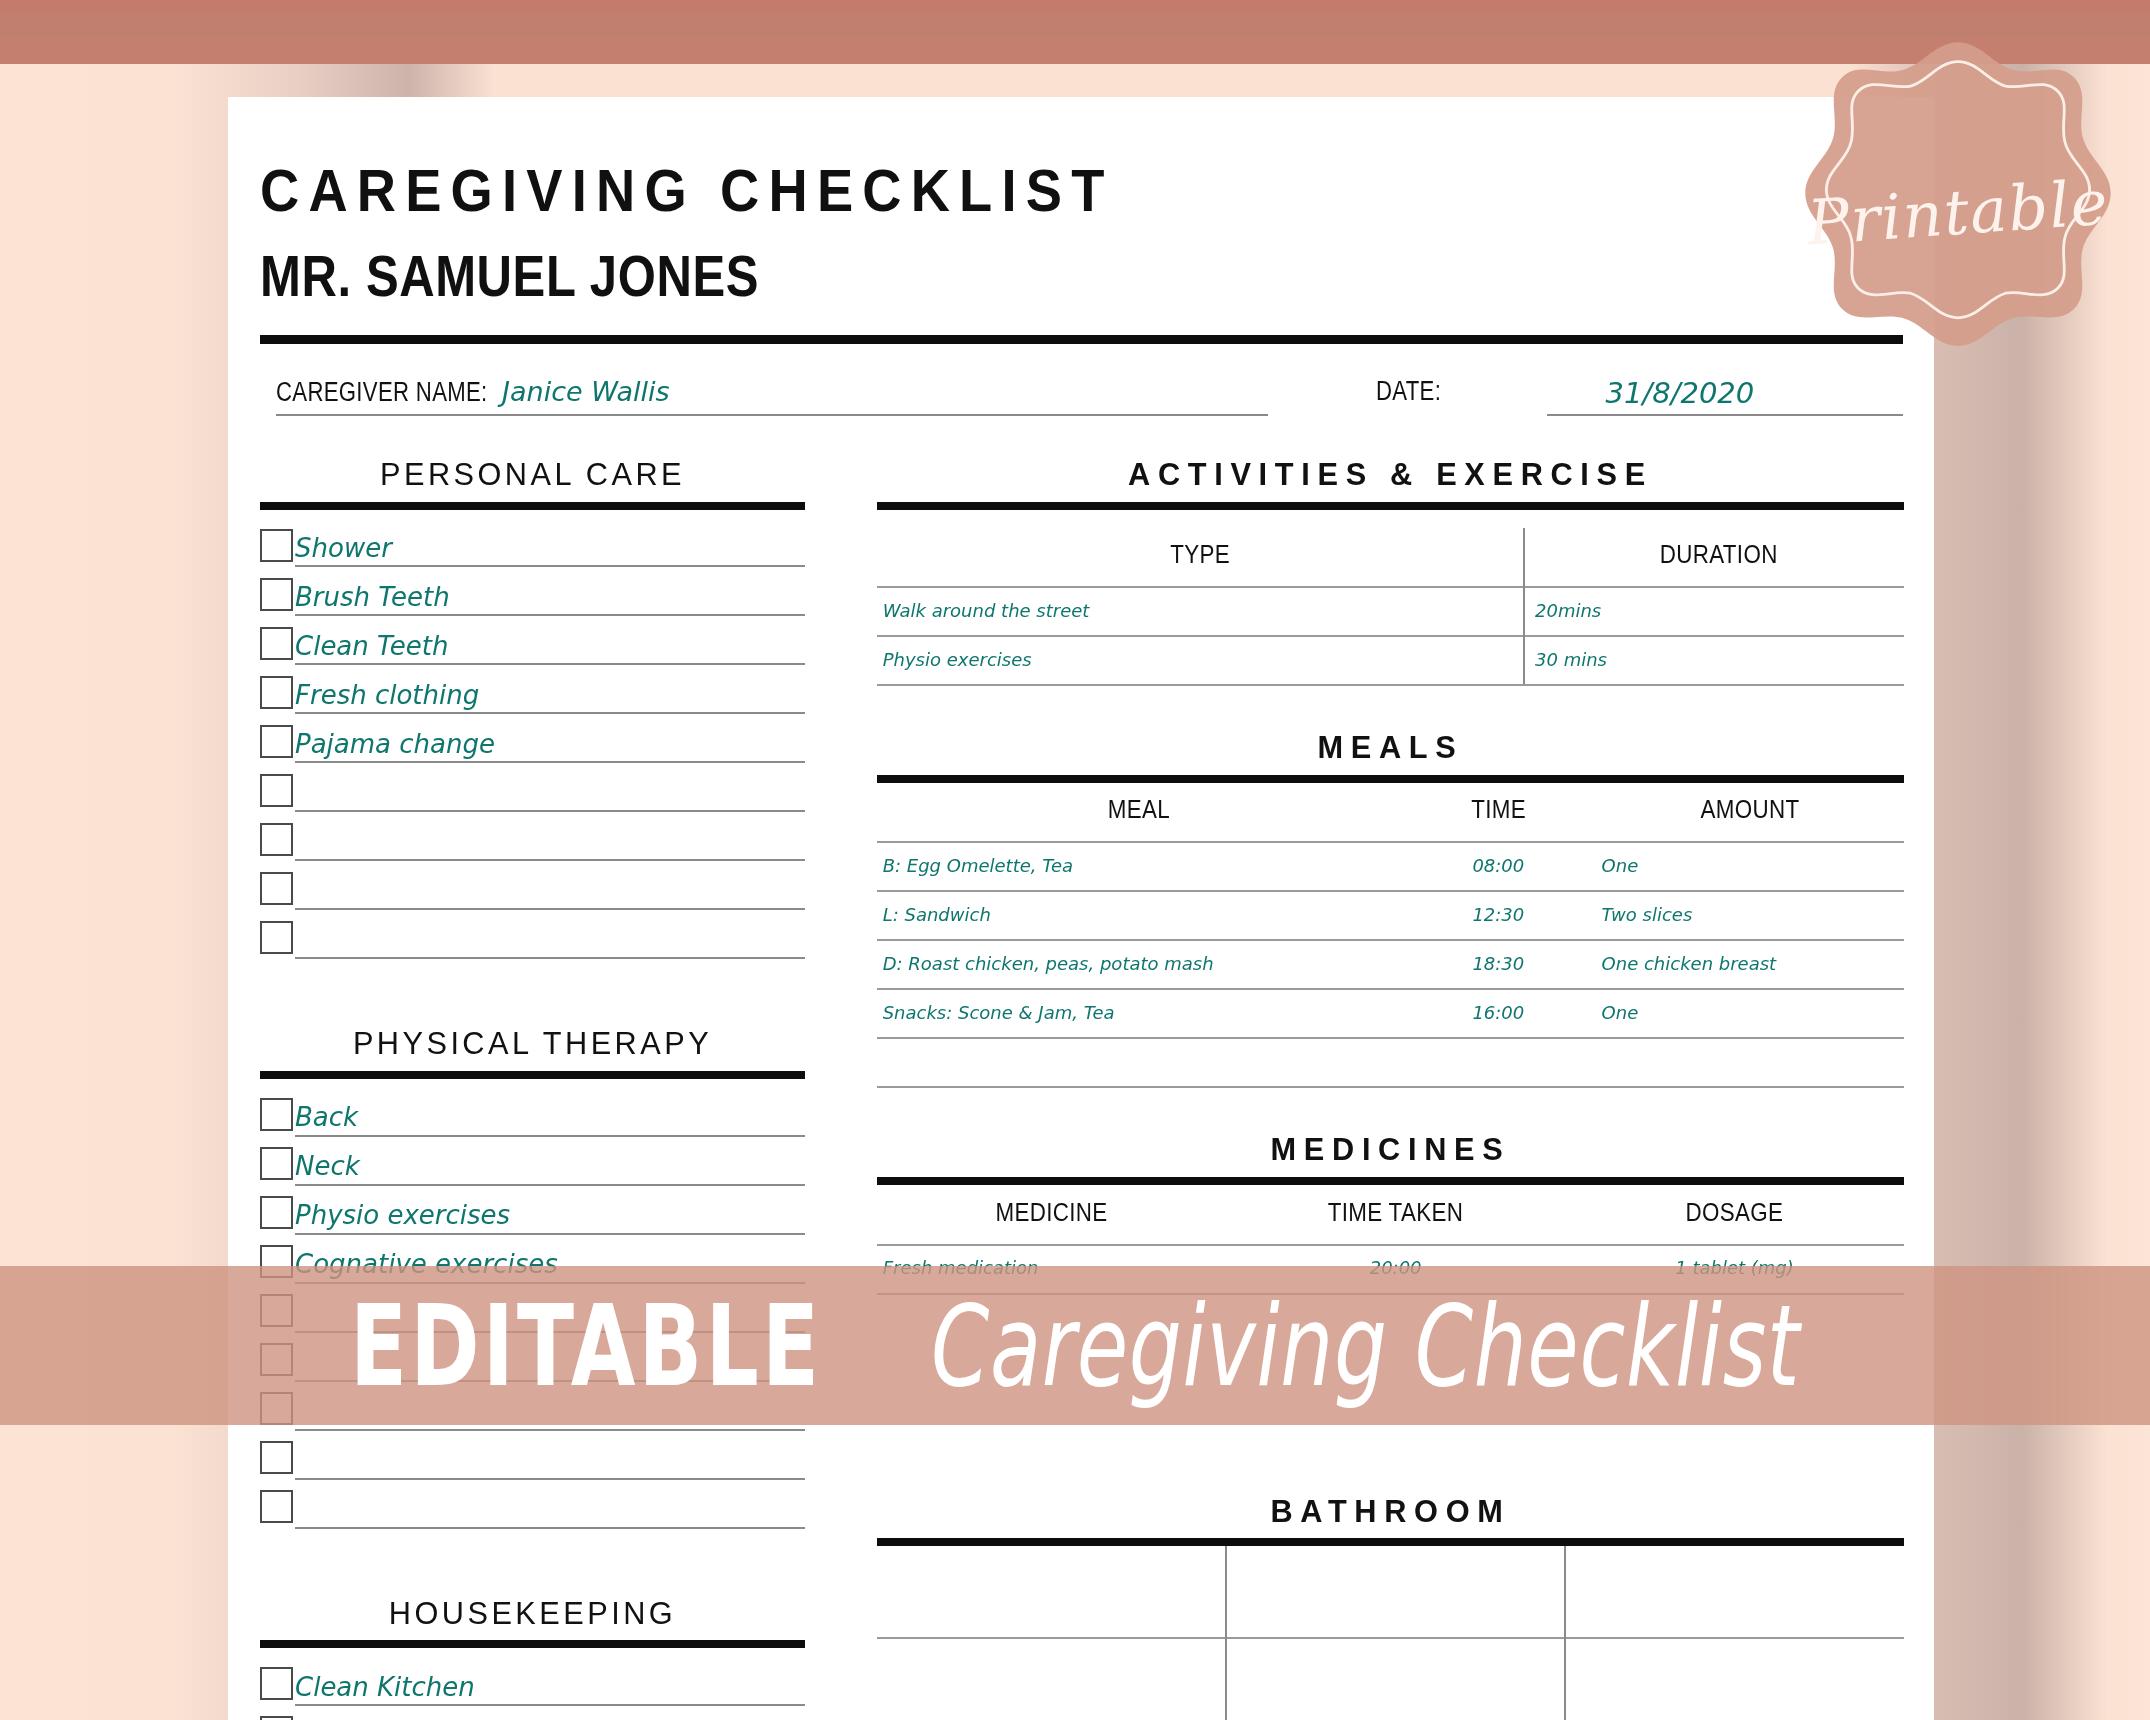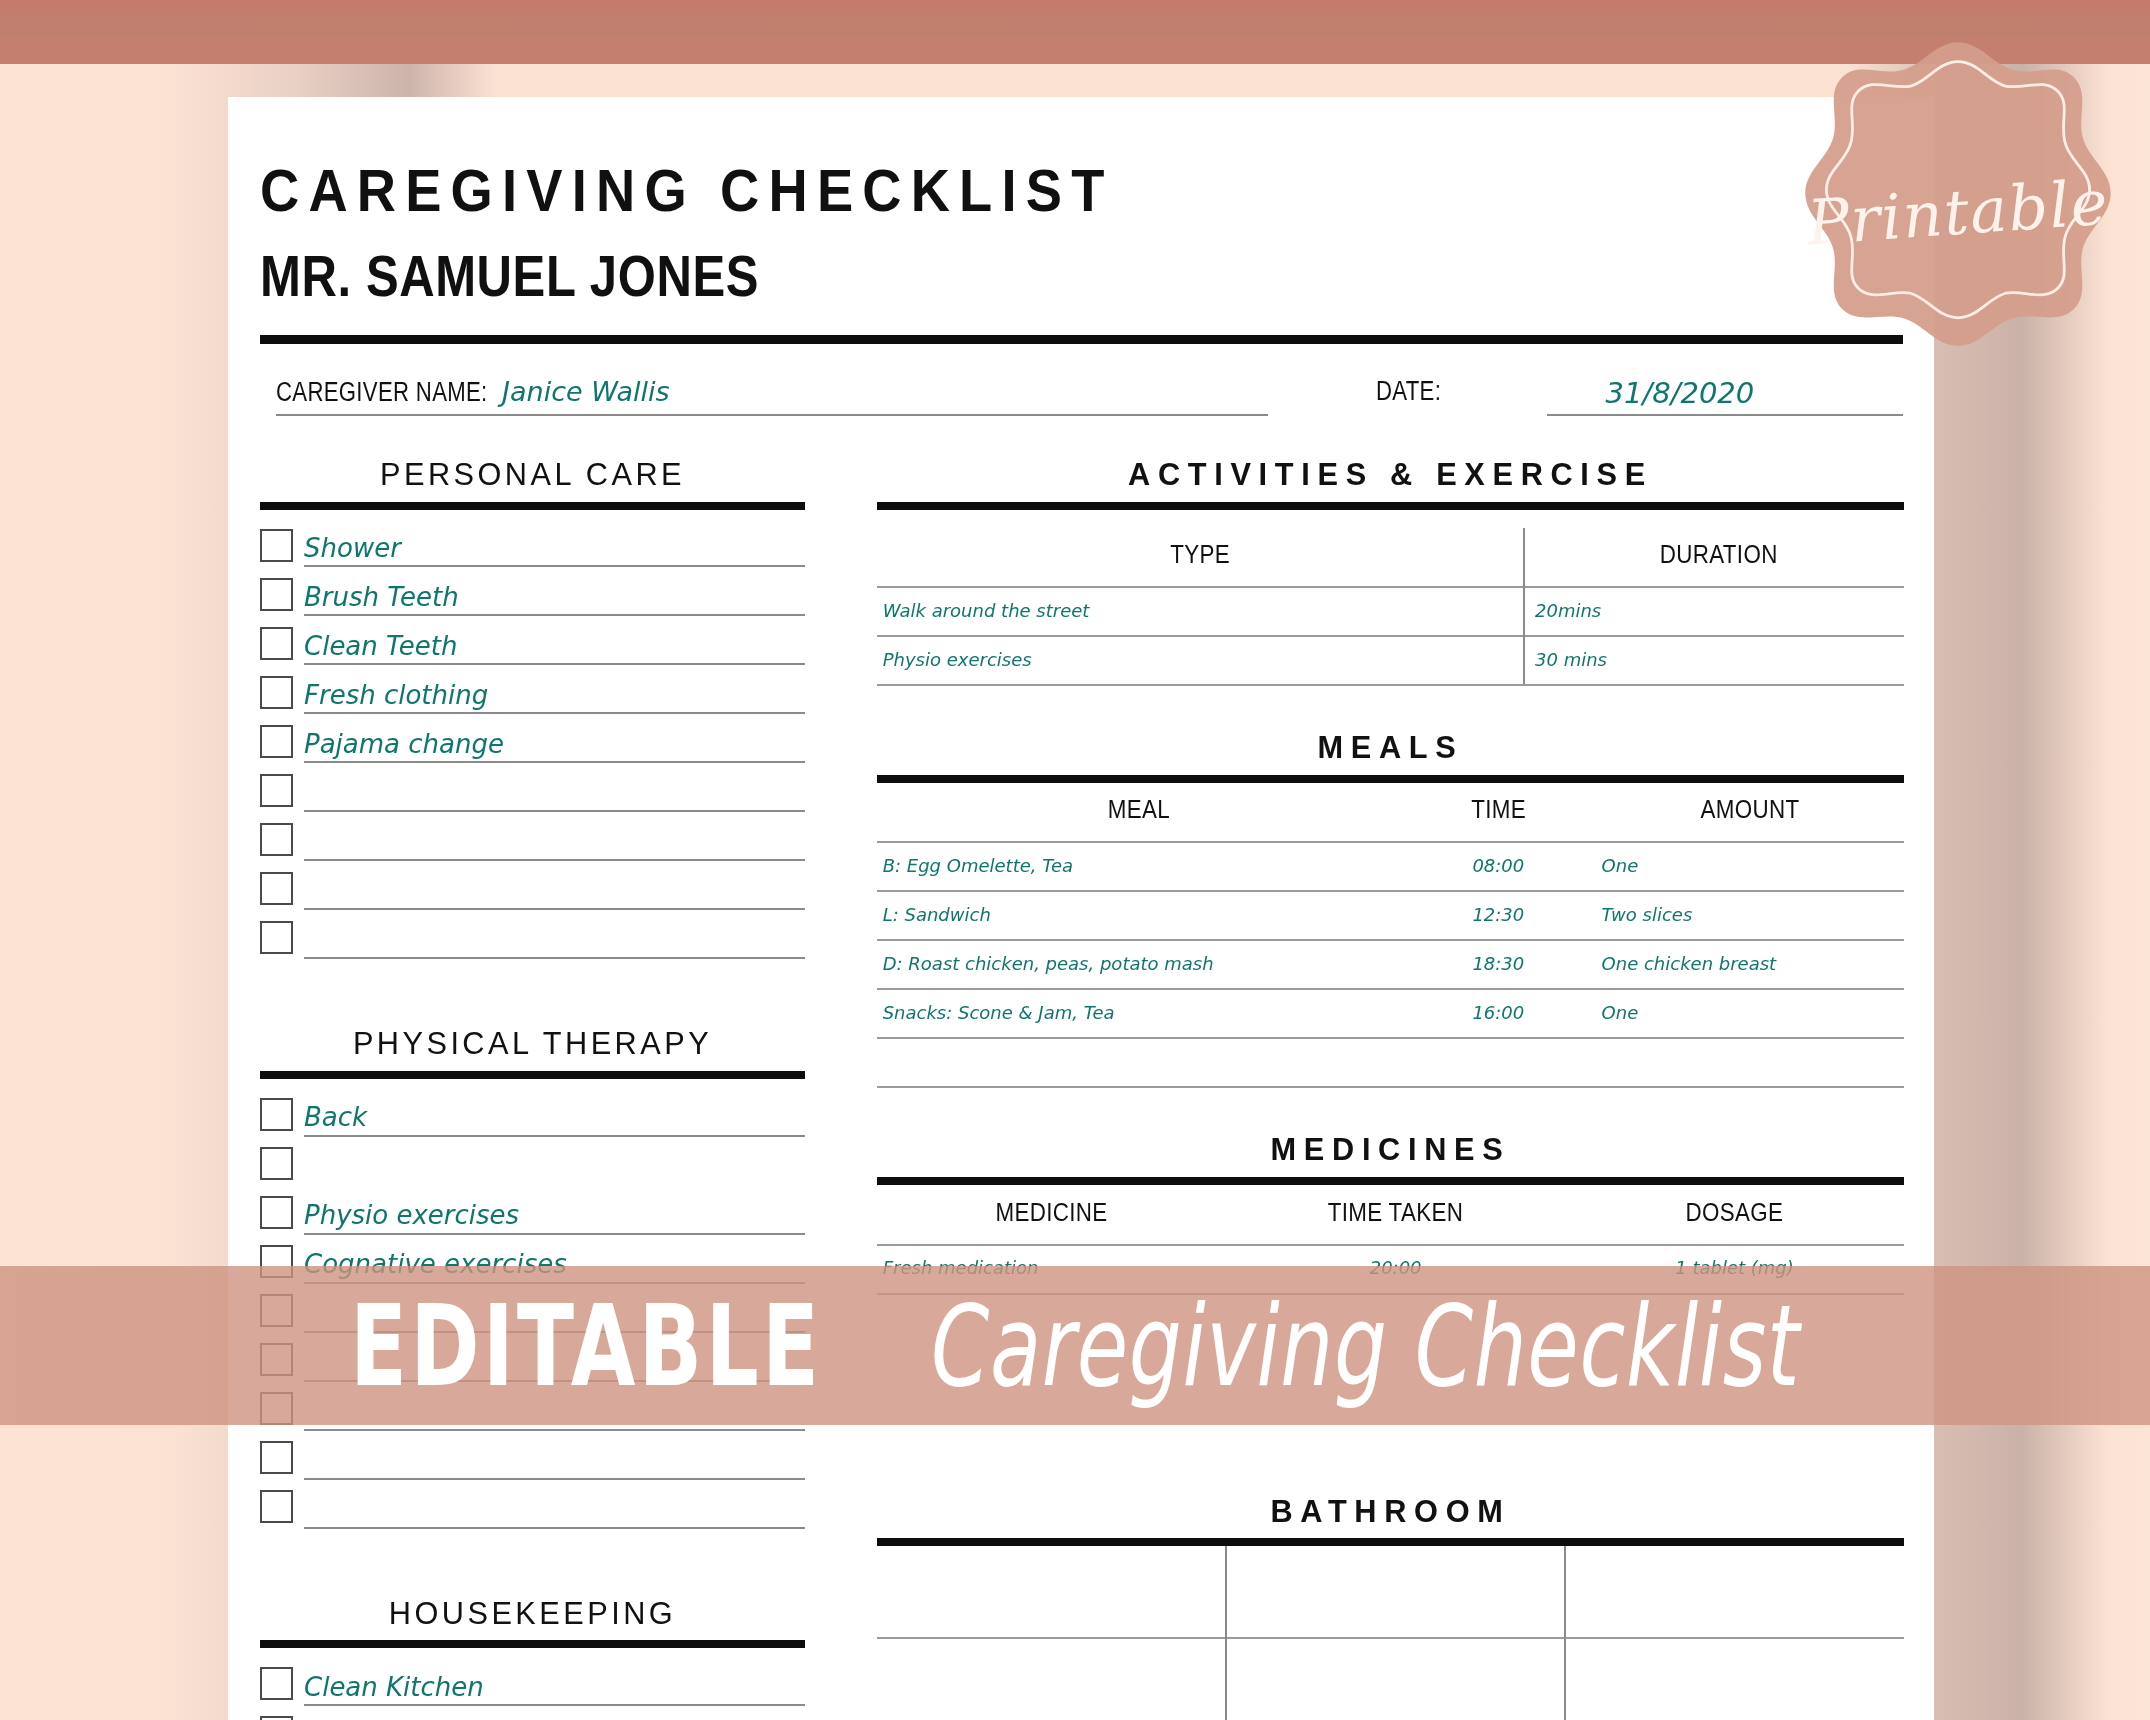--- a/index.html
+++ b/index.html
@@ -141,21 +141,21 @@
     height: 49px;
   }
   .chk-box {
     width: 33px; height: 33px; flex: 0 0 33px;
     border: 2.2px solid #4a4a4a;
     background: #fff;
     margin-bottom: 5.7px;
   }
   .chk-line {
     flex: 1 1 auto;
-    margin-left: 11px;
+    margin-left: 2px;
     border-bottom: 2.2px solid #8a8a8a;
     height: 44px;
     display: flex; align-items: flex-end;
     padding-bottom: 4.3px;
   }
   .chk-text {
     font-size: 26px;
     line-height: 1;
     white-space: nowrap;
   }
@@ -336,20 +336,23 @@
           <div class="sec-rule"></div>
           <div class="checklist">
             <div class="chk-row">
                 <span class="chk-box"></span>
                 <span class="chk-line">
                   <span class="chk-text ink">Back</span>
                 </span>
               </div>
             <div class="chk-row">
                 <span class="chk-box"></span>
+                <span class="chk-line">
+                  <span class="chk-text ink">Neck</span>
+                </span>
               </div>
             <div class="chk-row">
                 <span class="chk-box"></span>
                 <span class="chk-line">
                   <span class="chk-text ink">Physio exercises</span>
                 </span>
               </div>
             <div class="chk-row">
                 <span class="chk-box"></span>
                 <span class="chk-line">

